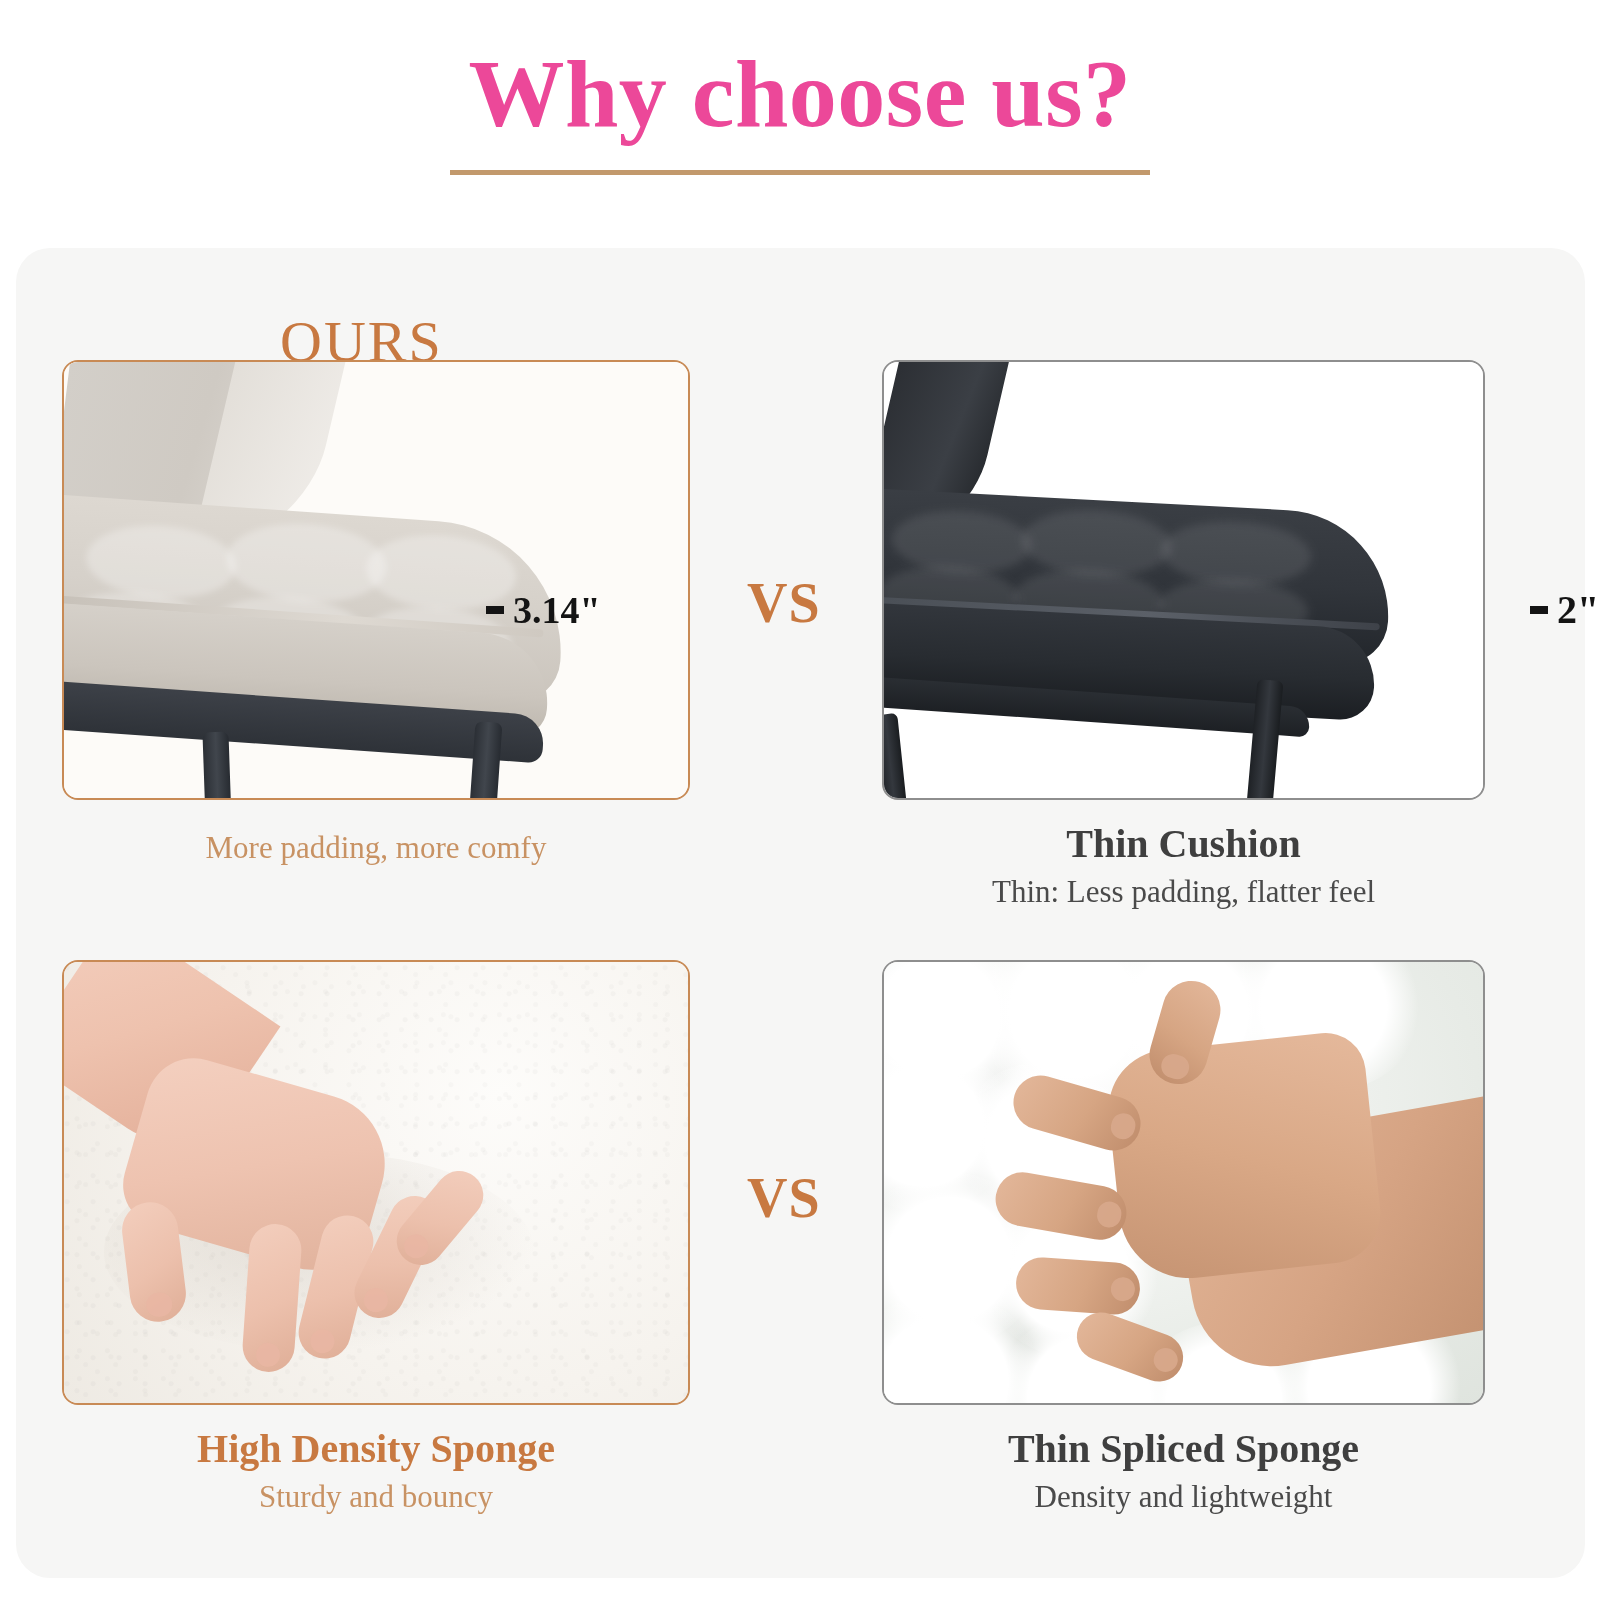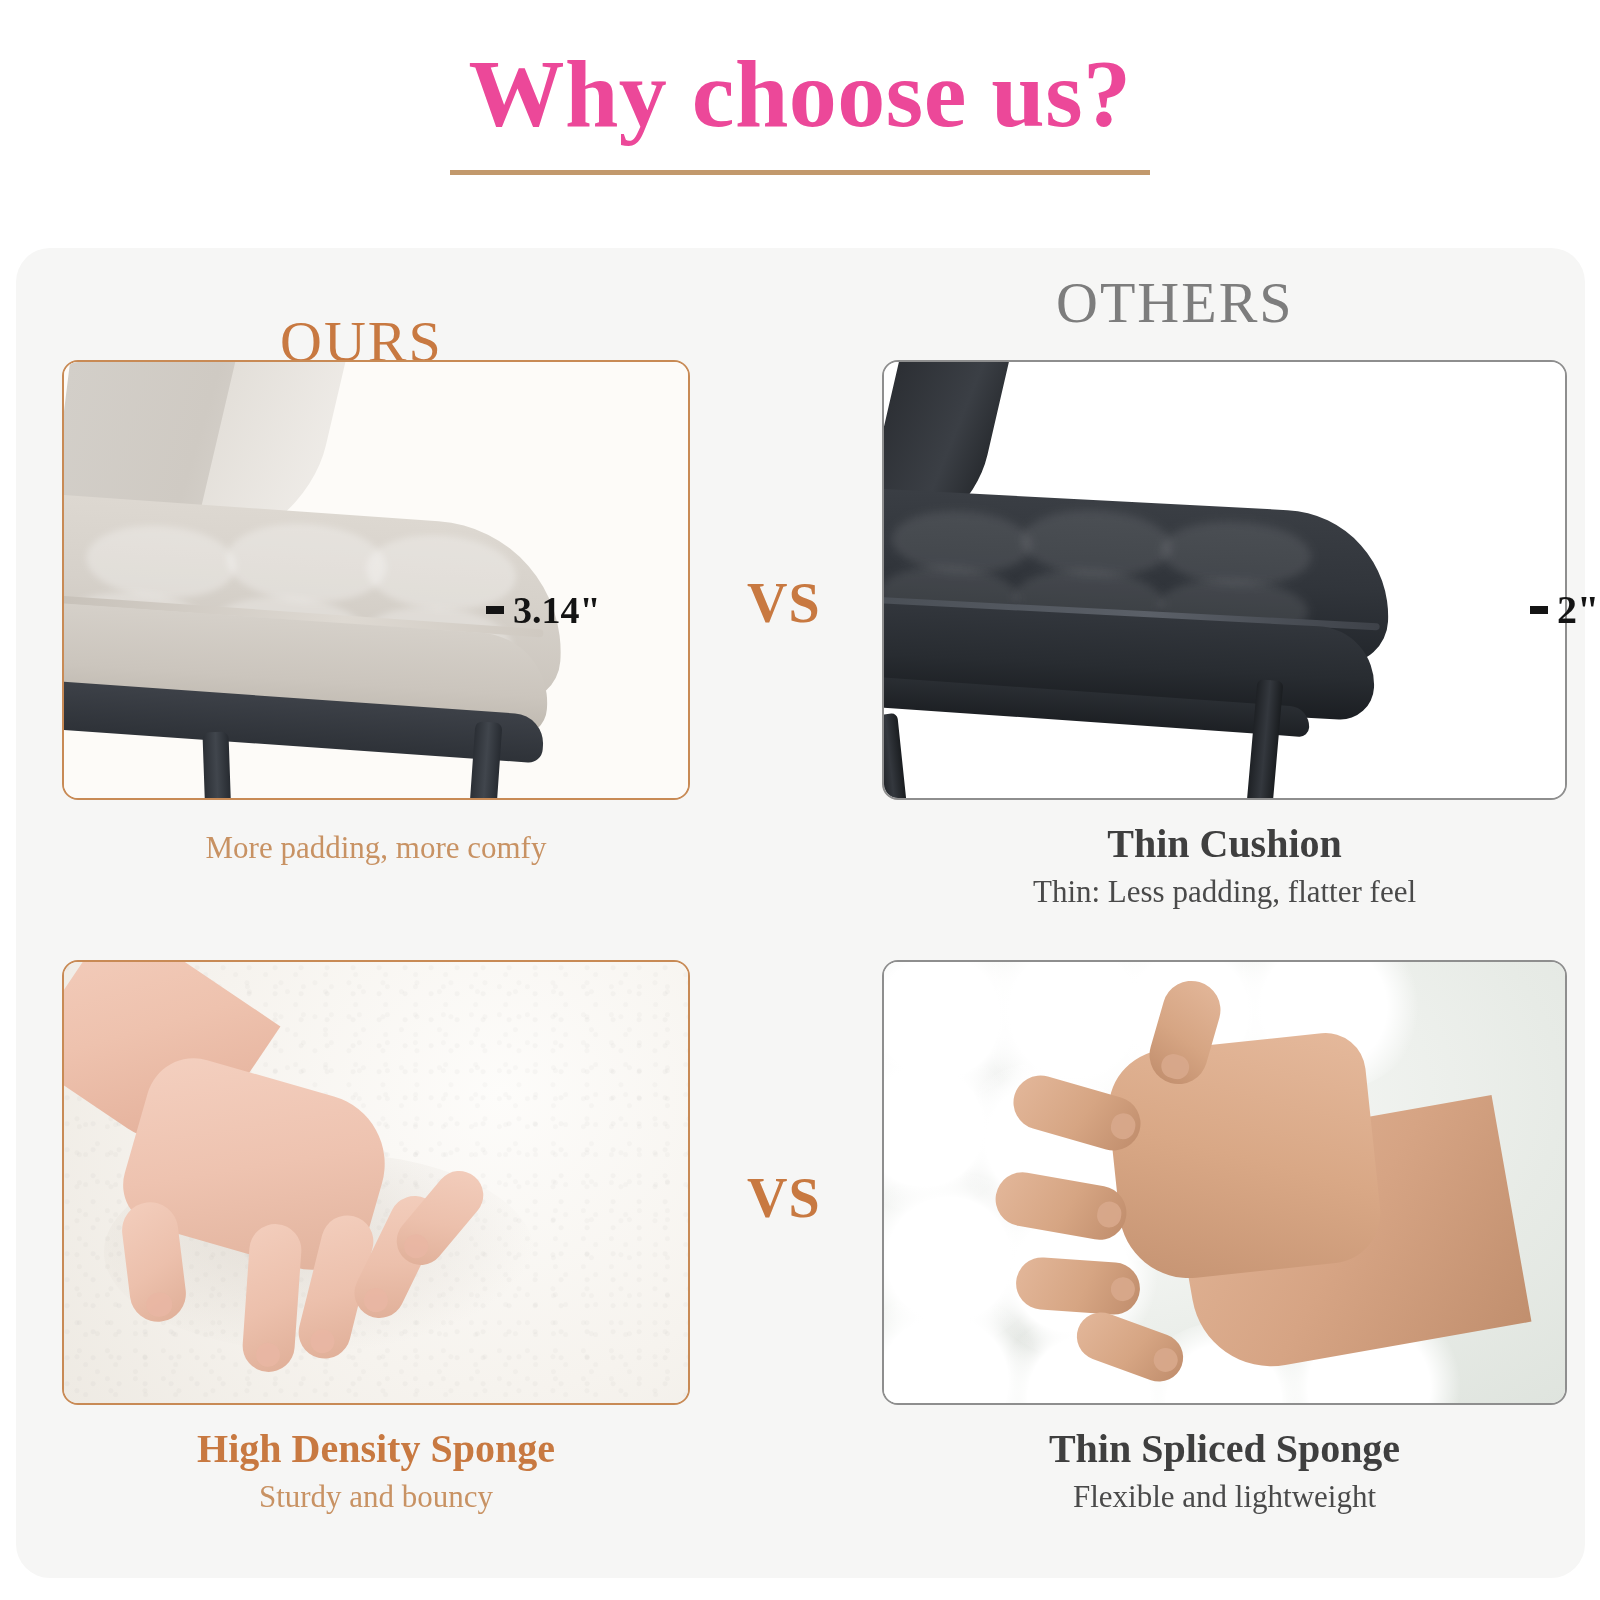--- a/index.html
+++ b/index.html
@@ -75,21 +75,21 @@
     width: 1569px;
   }
   .row.row-1 { top: 360px;  height: 560px; }
   .row.row-2 { top: 960px;  height: 580px; }
 
   .cell {
     position: absolute;
     top: 0;
   }
   .cell.left  { left: 46px;  width: 628px; }
-  .cell.right { left: 866px; width: 685px; }
+  .cell.right { left: 866px; width: 603px; }
 
   .photo {
     position: relative;
     width: 100%;
     border-radius: 16px;
     overflow: hidden;
   }
   .photo.framed-ours   { border: 2px solid #c88a55; background: #fdfbf8; }
   .photo.framed-others { border: 2px solid #8e8e8e; background: #ffffff; }
 
@@ -402,21 +402,20 @@
 
 <div class="title-block">
   <div class="main-title">Why choose us?</div>
   <div class="title-rule"></div>
 </div>
 
 <div class="panel"></div>
 
 <div class="col-heads">
   <div class="col-head ours">OURS</div>
-  <div class="col-head others">OTHERS</div>
 </div>
 
 <div class="row row-1">
 
   <div class="cell left ours">
     <div class="photo framed-ours">
       <div class="art ours-chair chair-bg-light">
         <div class="chair-back"></div>
         <div class="chair-back-edge"></div>
         <div class="seat">
@@ -516,21 +515,21 @@
           <div class="finger f1"></div>
           <div class="finger f2"></div>
           <div class="finger f3"></div>
           <div class="finger f4"></div>
           <div class="finger f5"></div>
         </div>
       </div>
     </div>
     <div class="caption">
       <div class="cap-title">Thin Spliced Sponge</div>
-      <div class="cap-sub">Flexible and lightweight</div>
+      <div class="cap-sub">Density and lightweight</div>
     </div>
   </div>
 </div>
 
 <div class="dim dim-ours">
   <div class="dim-bar">
     <div class="dim-cap"></div>
     <div class="dim-stem"></div>
     <div class="dim-cap"></div>
   </div>

